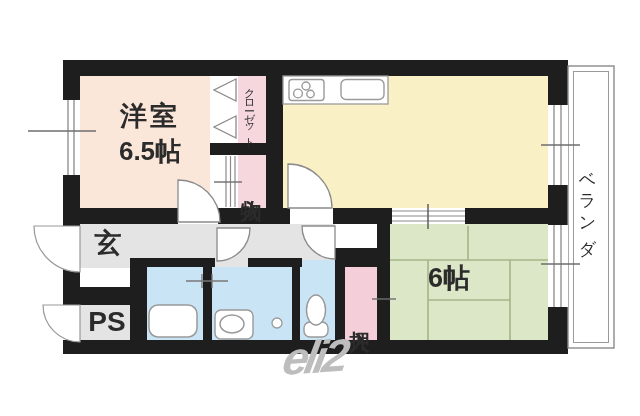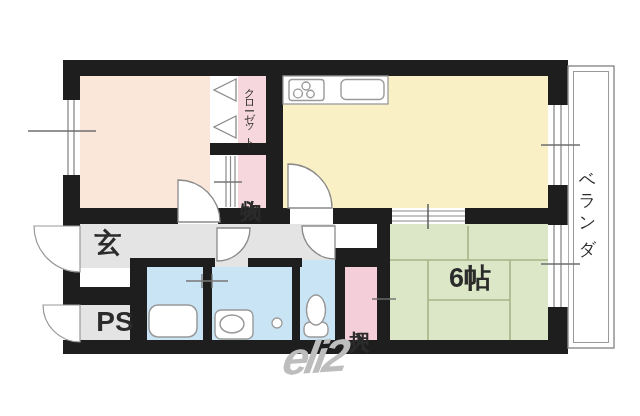--- a/index.html
+++ b/index.html
@@ -165,25 +165,27 @@
     </g>
 
     <circle cx="277" cy="323" r="5" fill="#ffffff" stroke="#999999" stroke-width="1.3"></circle>
 
     <g fill="#ffffff" stroke="#999999" stroke-width="1.4">
       <rect x="304" y="322" width="24" height="15" rx="6"></rect>
       <ellipse cx="316" cy="310" rx="9.5" ry="15"></ellipse>
     </g>
   </svg>
 
-  <div class="lbl" style="left:425px;top:264px;width:90px;font-size:27px;">6帖</div>
+  <div class="lbl" style="left:85px;top:102px;width:130px;font-size:27px;letter-spacing:3px;">洋室</div>
+  <div class="lbl" style="left:80px;top:138px;width:140px;font-size:26px;">6.5帖</div>
+  <div class="lbl" style="left:404px;top:264px;width:90px;font-size:27px;">6帖</div>
   <div class="lbl vtext" style="left:243px;top:78px;height:66px;font-size:11px;font-weight:500;">クローゼット</div>
   <div class="lbl vtext" style="left:240px;top:157px;height:52px;font-size:21px;">物入</div>
   <div class="lbl vtext" style="left:349px;top:290px;height:50px;font-size:20px;">押入</div>
   <div class="lbl" style="left:88px;top:229px;width:40px;font-size:27px;">玄</div>
-  <div class="lbl" style="left:82px;top:307px;width:50px;font-size:28px;padding-left:8px;">PS</div>
+  <div class="lbl" style="left:82px;top:307px;width:50px;font-size:28px;">PS</div>
   <div class="lbl vtext" style="left:578px;top:142px;height:125px;font-size:17px;font-weight:500;letter-spacing:3px;">ベランダ</div>
 
   <div id="watermark">
     <span id="wm-logo">eli2</span>
   </div>
 
 </div>
 
 </body></html>

